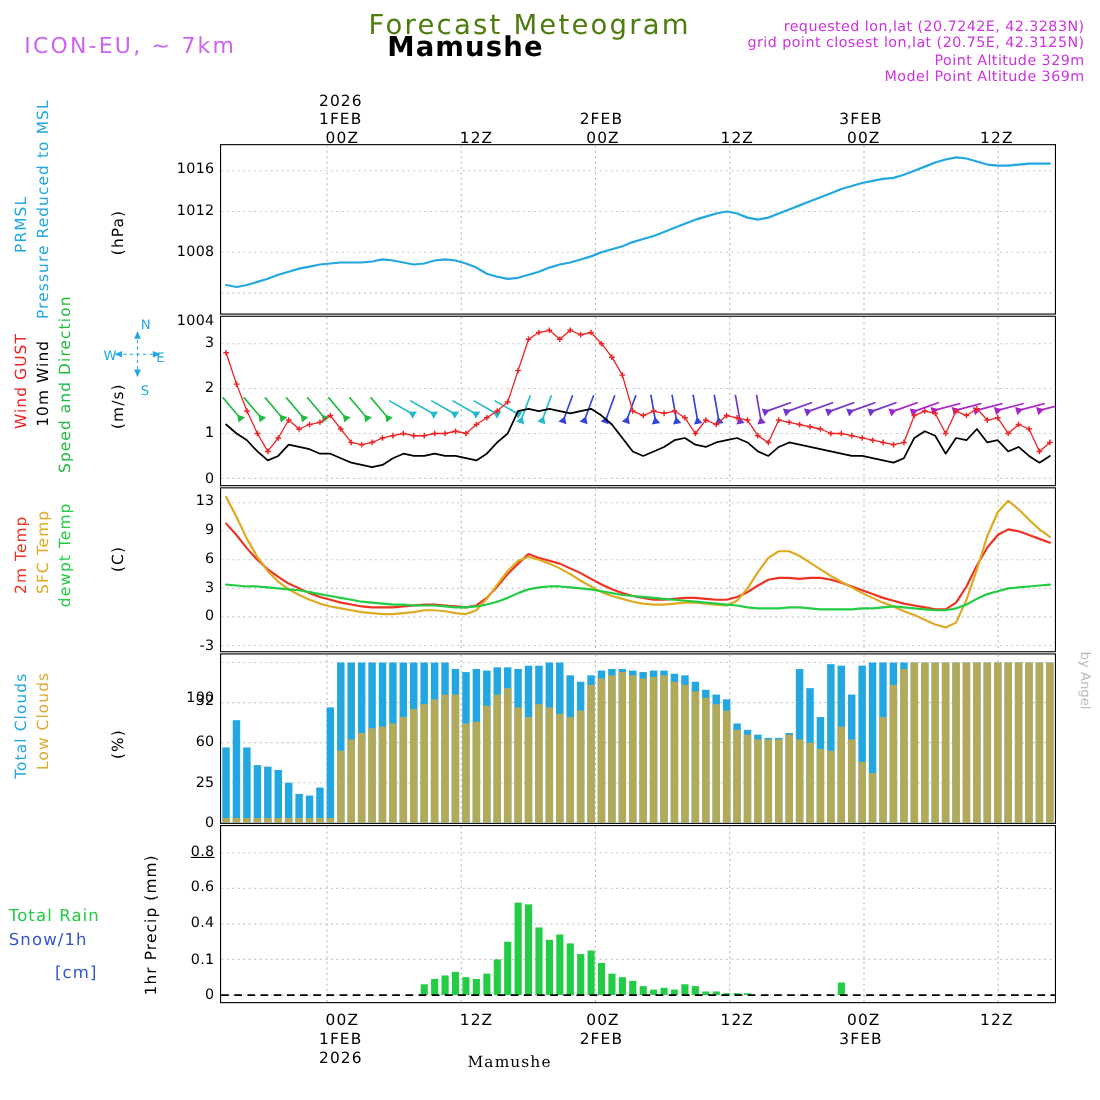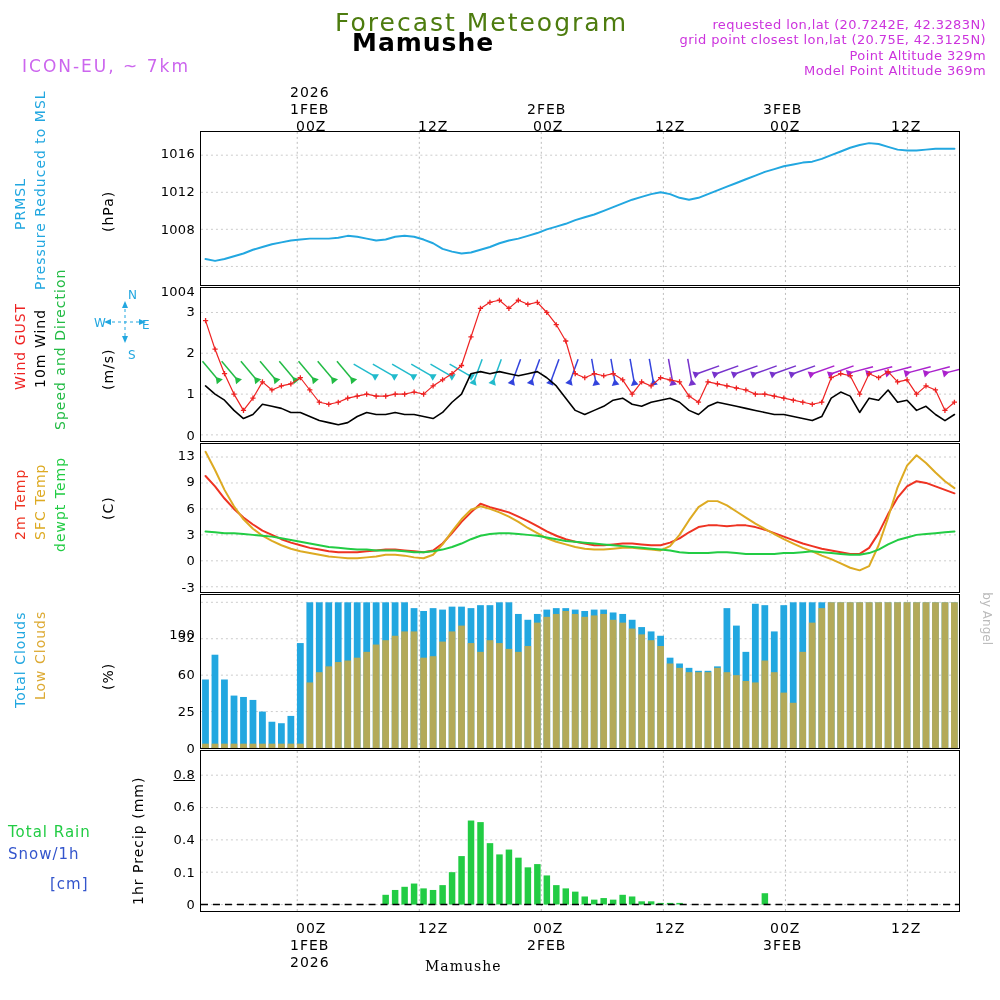--- a/index.html
+++ b/index.html
@@ -16,22 +16,22 @@
   
   #hdr-forecast{
     left:335px;top:8px;
     font-size:25px;color:#4d7c0f;letter-spacing:2px;
   }
   #hdr-station{
     left:352px;top:28px;
     font-size:25px;font-weight:bold;color:#000;letter-spacing:1px;
   }
   #hdr-model{
-    left:22px;top:56px;
-    font-size:17px;color:#cc66ee;letter-spacing:2px;
+    left:22px;top:29px;
+    font-size:20px;color:#cc66ee;letter-spacing:2px;
   }
   .meta{
     font-size:13px;color:#cc33dd;text-align:right;letter-spacing:0.4px;
   }
   #meta1{left:591px;top:17px;width:395px;}
   #meta2{left:520px;top:32px;width:466px;}
   #meta3{left:520px;top:48px;width:466px;}
   #meta4{left:520px;top:63px;width:466px;}
 
   

